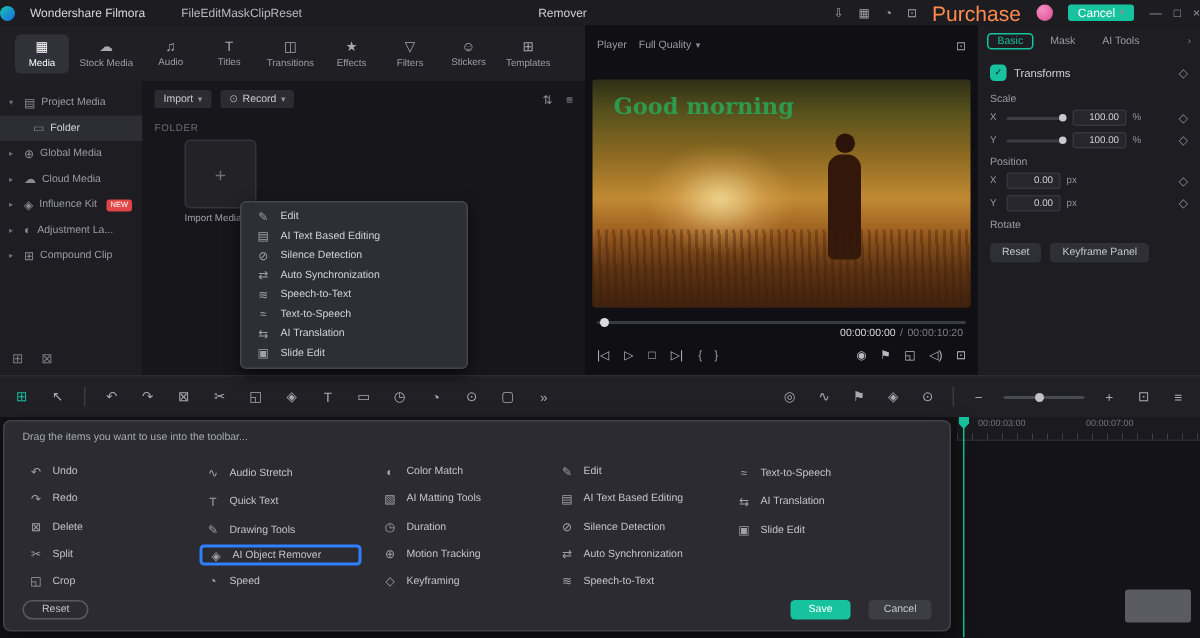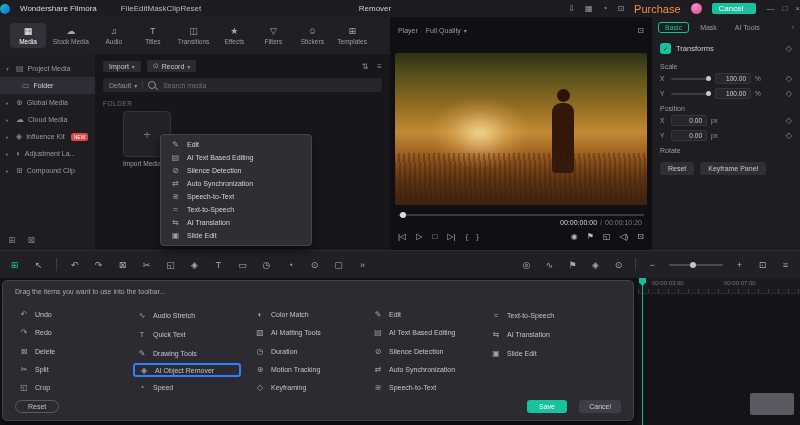--- a/index.html
+++ b/index.html
@@ -8,21 +8,21 @@
   .icn{color:#a0a0a8}
   
   .titlebar{position:absolute;left:0;top:0;width:800px;height:17px;background:#1c1c21;display:flex;align-items:center;padding:0 0;box-sizing:border-box;gap:10px}
   .logo{width:10px;height:10px;border-radius:50%;background:linear-gradient(135deg,#19c7b0,#1668e3);flex:0 0 auto}
   .appname{font-size:8px;color:#d8d8dd;white-space:nowrap}
   .menus{display:flex;gap:0;margin-left:14px}
   .menus span{font-size:8px;color:#b9b9c0;cursor:default}
   .tb-title{position:absolute;left:330px;width:90px;text-align:center;font-size:8px;color:#cfcfd4}
   .tb-right{margin-left:auto;display:flex;align-items:center;gap:10px}
   .tb-right .icn{font-size:8px}
-  .purchase{color:#ff8a50;font-size:11px;white-space:nowrap}
+  .purchase{color:#ff8a50;font-size:14px;white-space:nowrap}
   .avatar{width:11px;height:11px;border-radius:50%;background:radial-gradient(circle at 35% 30%,#f58fc0,#d94a92)}
   .export-btn{background:#17c29e;color:#fff;border-radius:2px;padding:1px 7px;font-size:8px;display:flex;align-items:center;gap:3px;white-space:nowrap}
   .export-btn .caret{font-size:6px}
   .winctl{display:flex;gap:8px;color:#9a9aa1;font-size:8px}
   .caret{font-size:6px;color:#8f8f97}
   
   .tabstrip{position:absolute;left:0;top:17px;width:390px;height:37px;background:#1f1f24;display:flex;align-items:center;padding:0 4px 0 10px;box-sizing:border-box;gap:3px}
   .mtab{display:flex;flex-direction:column;align-items:center;gap:2px;padding:3px 4px;border-radius:4px;min-width:28px}
   .mtab .ticn{font-size:9px;color:#a8a8b0}
   .mtab .tlabel{font-size:6.5px;color:#9c9ca4;white-space:nowrap}
@@ -254,29 +254,20 @@
       <button class="mp-btn">
           <span class="icn">⊙</span>
           <span>Record</span>
           <span class="caret">▾</span>
         </button>
       <span class="mp-icons">
         <span>⇅</span>
         <span>≡</span>
       </span>
     </div>
-    <div class="searchbar">
-      <span class="filt">
-          <span>Default</span>
-          <span class="caret">▾</span>
-        </span>
-      <span class="vdiv"></span>
-      <span class="mag"></span>
-      <input class="searchinput" placeholder="Search media" style="">
-    </div>
     <div class="folderlbl">FOLDER</div>
     <div class="tile">
         <span class="plus">+</span>
       </div>
     <div class="tilelbl">Import Media</div>
 
     <div class="ctxmenu">
       <div class="cmi">
           <span class="icn">✎</span>
           <span>Edit</span>
@@ -321,20 +312,21 @@
         </span>
       <span class="pv-disp icn">⊡</span>
     </div>
     <div class="screen">
       <div class="sun"></div>
       <div class="person">
           <div class="head"></div>
           <div class="torso"></div>
         </div>
       <div class="grass"></div>
+      <div class="overlay-text">Good morning</div>
     </div>
     <div class="progress">
         <span class="knob"></span>
       </div>
     <div class="timerow">
       <span class="cur">00:00:00:00</span>
       <span class="sep">/</span>
       <span class="tot">00:00:10:20</span>
     </div>
     <div class="transport">

